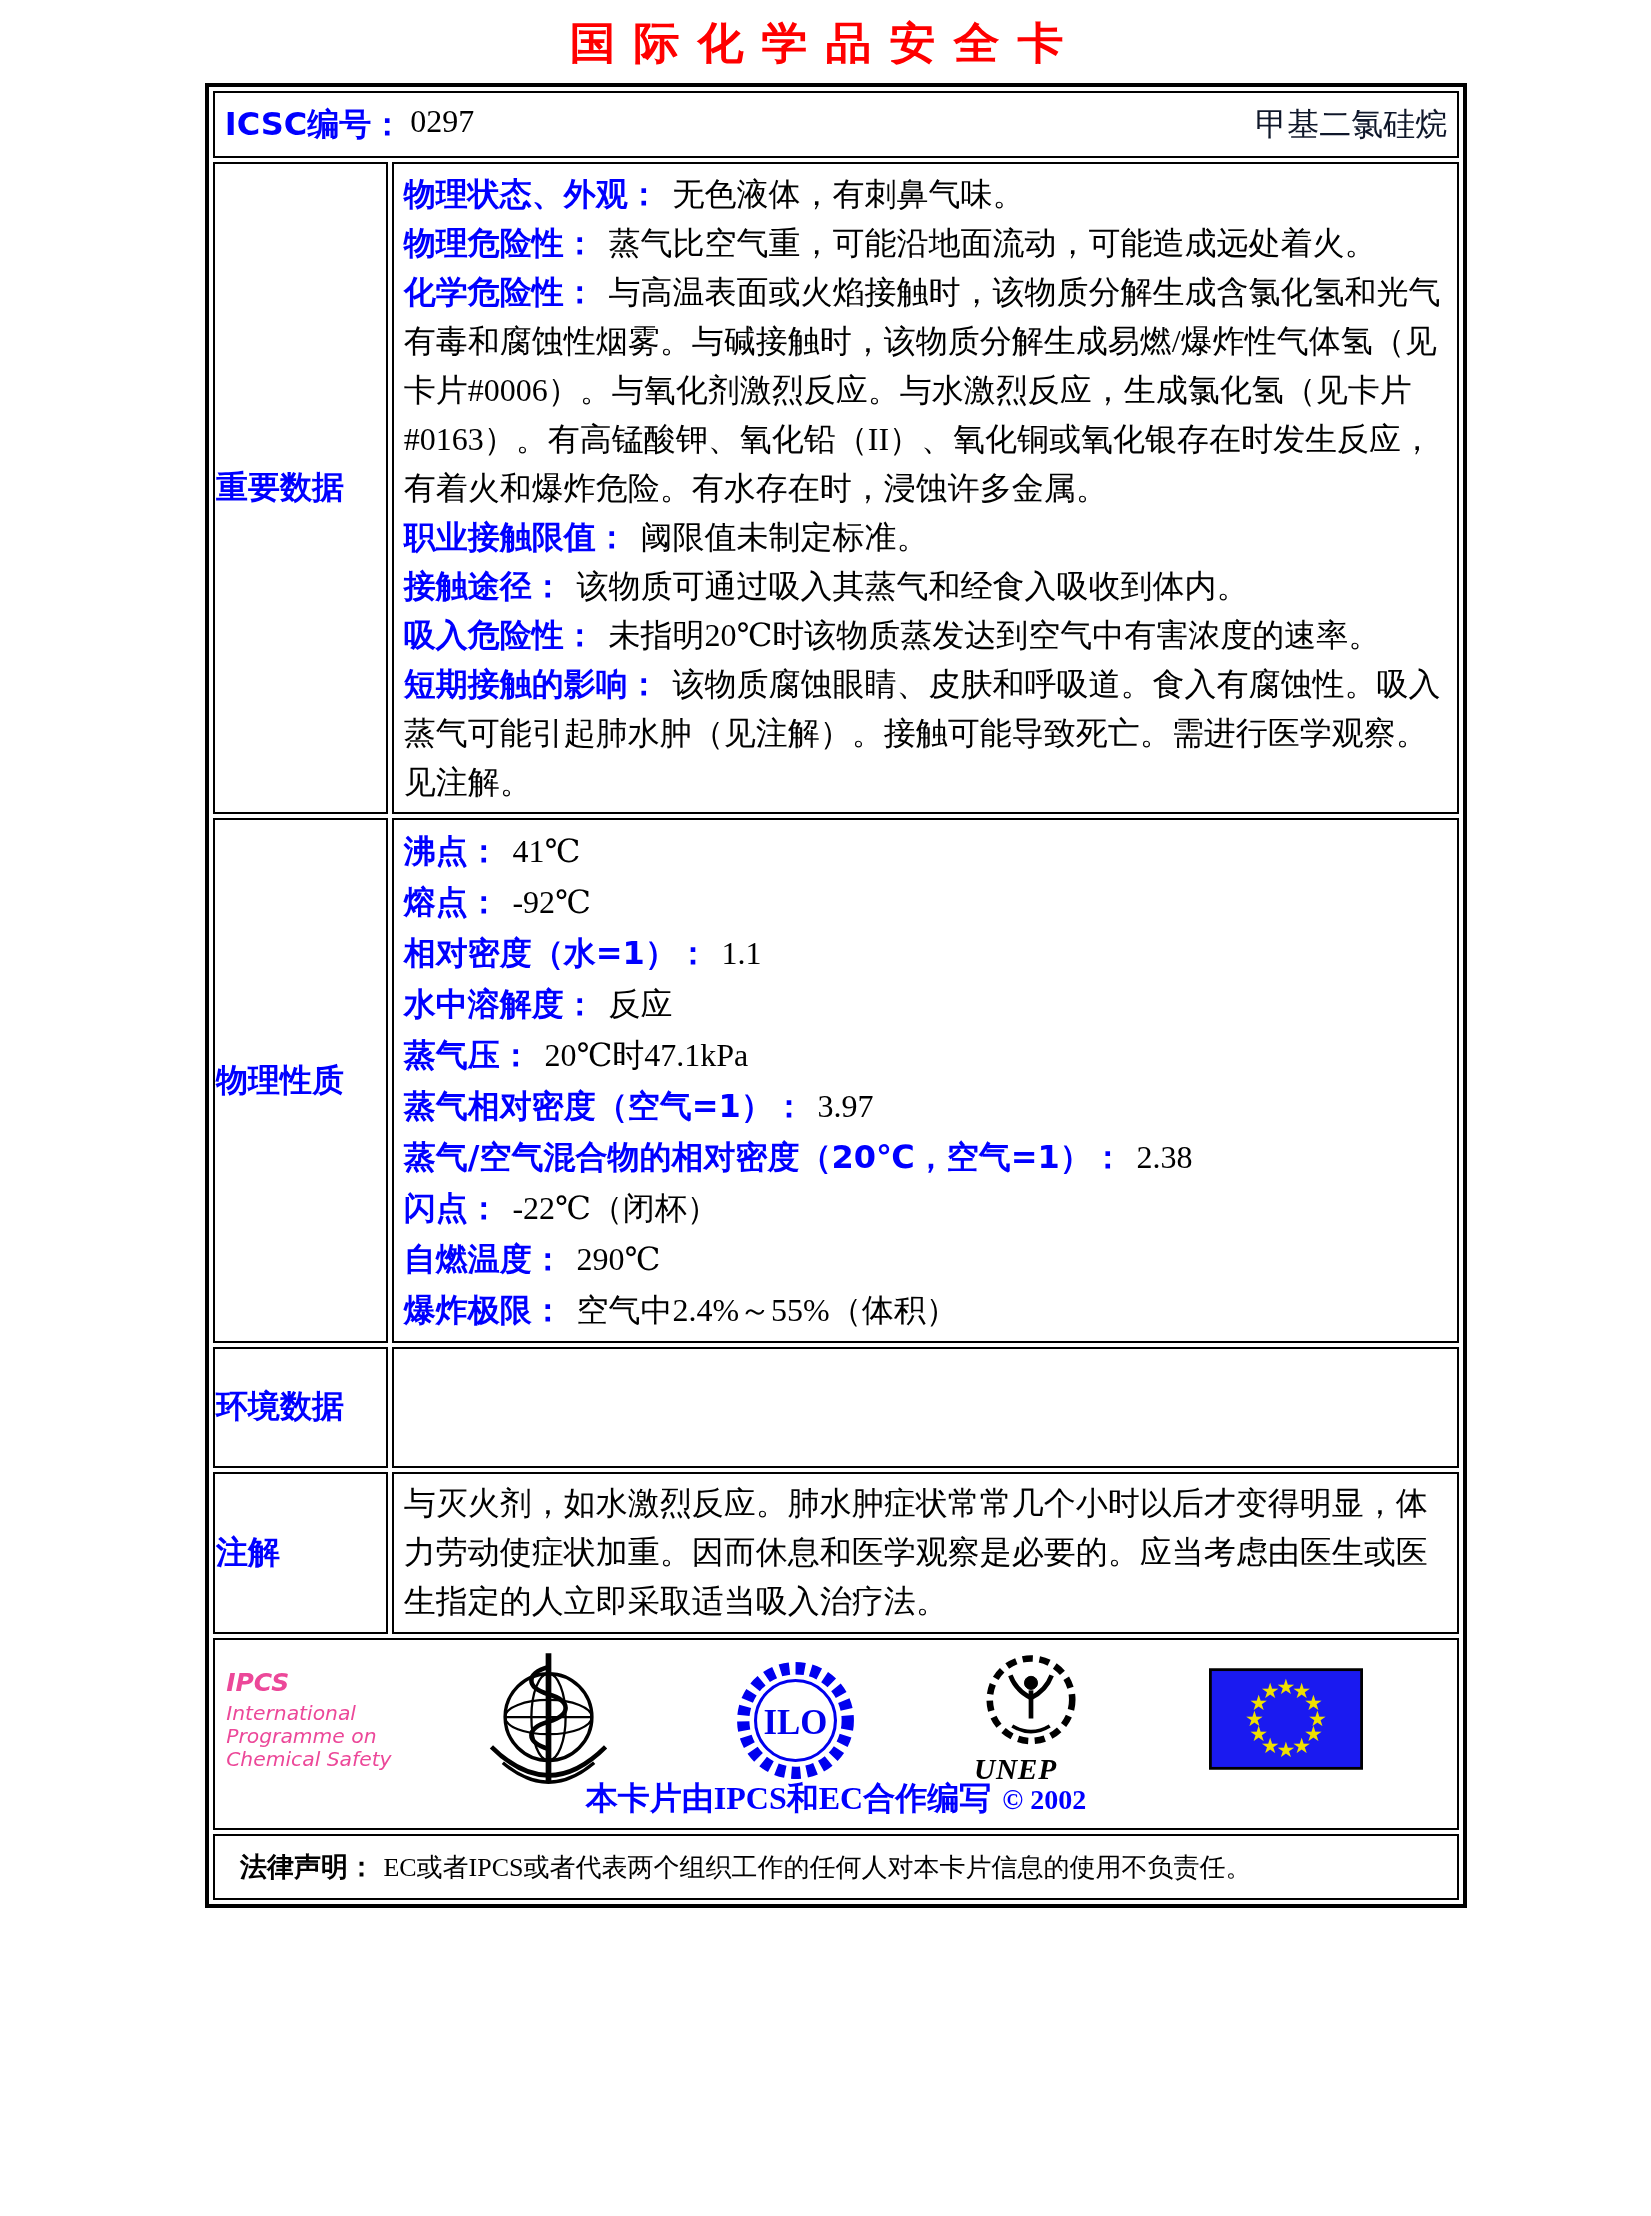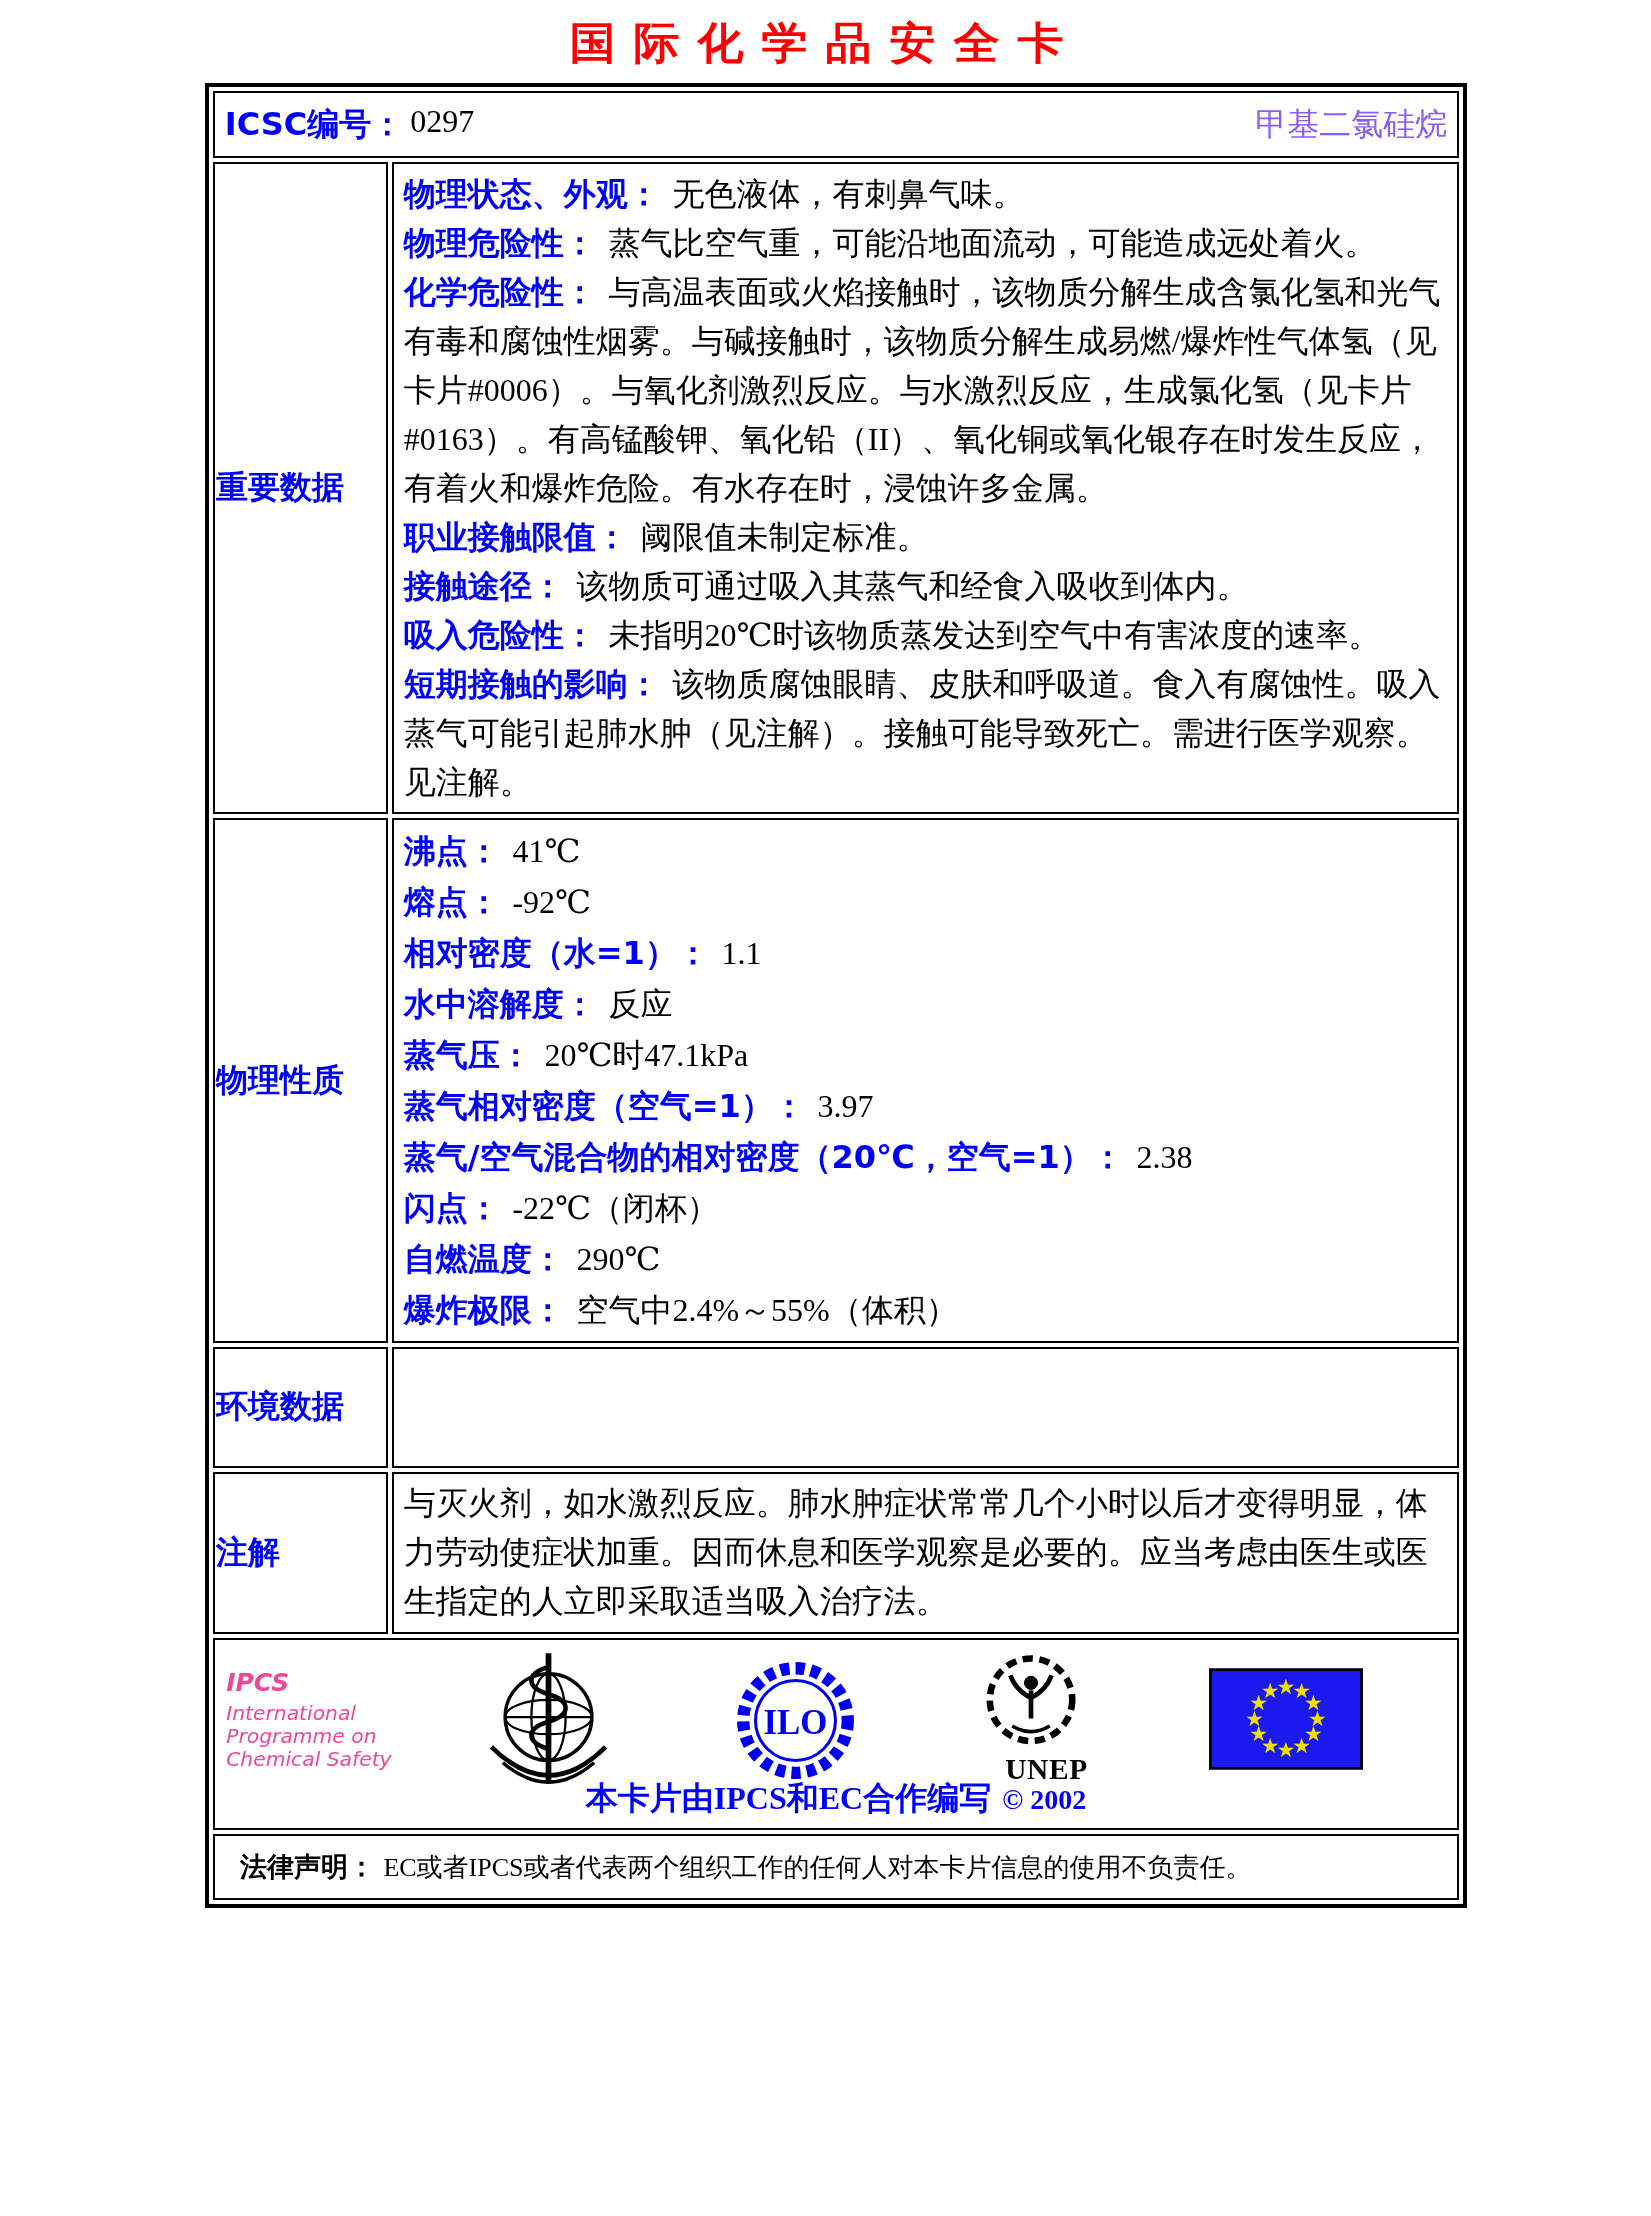--- a/index.html
+++ b/index.html
@@ -27,38 +27,38 @@
   td.content{padding:5.6px 9.8px;font-size:32px;line-height:49px;text-align:left;vertical-align:middle;}
   td.content-phys{line-height:51px;}
   .blue-label{
     color:#0000ff;font-weight:bold;
     font-family:"DejaVu Sans","Liberation Sans",sans-serif;
     margin-right:12.6px;
   }
   .head-row{height:63px;padding:0 9.8px;font-size:32px;}
   .head-flex{display:flex;width:100%;}
   .head-flex .spacer{flex:1;}
-  .chem-name{font-size:32px;color:#8b5cf6;}
+  .chem-name{font-size:32px;color:#0f172a;}
   .env-cell{height:105px;}
   .addl-cell{height:36px;}
   .logos-cell{height:188px;position:relative;padding:0;}
   .legal-cell{height:62px;font-size:26px;padding:0 25px;}
   .legal-label{
     font-family:"DejaVu Sans","Liberation Sans",sans-serif;
     font-weight:bold;font-size:27px;margin-right:8.4px;
   }
   .ipcs-block{
     position:absolute;left:11.2px;top:29.4px;
     font-family:"DejaVu Sans","Liberation Sans",sans-serif;
     font-size:20.3px;line-height:23px;color:#ec4899;font-style:italic;
   }
   .ipcs-title{font-size:25px;font-weight:bold;margin-bottom:5.6px;line-height:27px;}
   .who-logo{position:absolute;left:265px;top:8.4px;}
   .ilo-logo{position:absolute;left:519px;top:19.6px;}
-  .unep-logo{position:absolute;left:759px;top:11.2px;text-align:right;}
+  .unep-logo{position:absolute;left:759px;top:11.2px;text-align:left;font-style:italic;}
   .unep-text{
     font-family:"Liberation Serif","DejaVu Serif",serif;
     font-weight:bold;font-size:29.4px;letter-spacing:0.7px;line-height:29.4px;margin-top:-2.8px;
   }
   .eu-flag{position:absolute;left:994px;top:28px;}
   .footer-caption{
     position:absolute;left:0;right:0;bottom:7px;text-align:center;
     color:#0000ff;font-weight:bold;font-size:32px;
     font-family:"Liberation Serif","DejaVu Serif",serif;
   }

